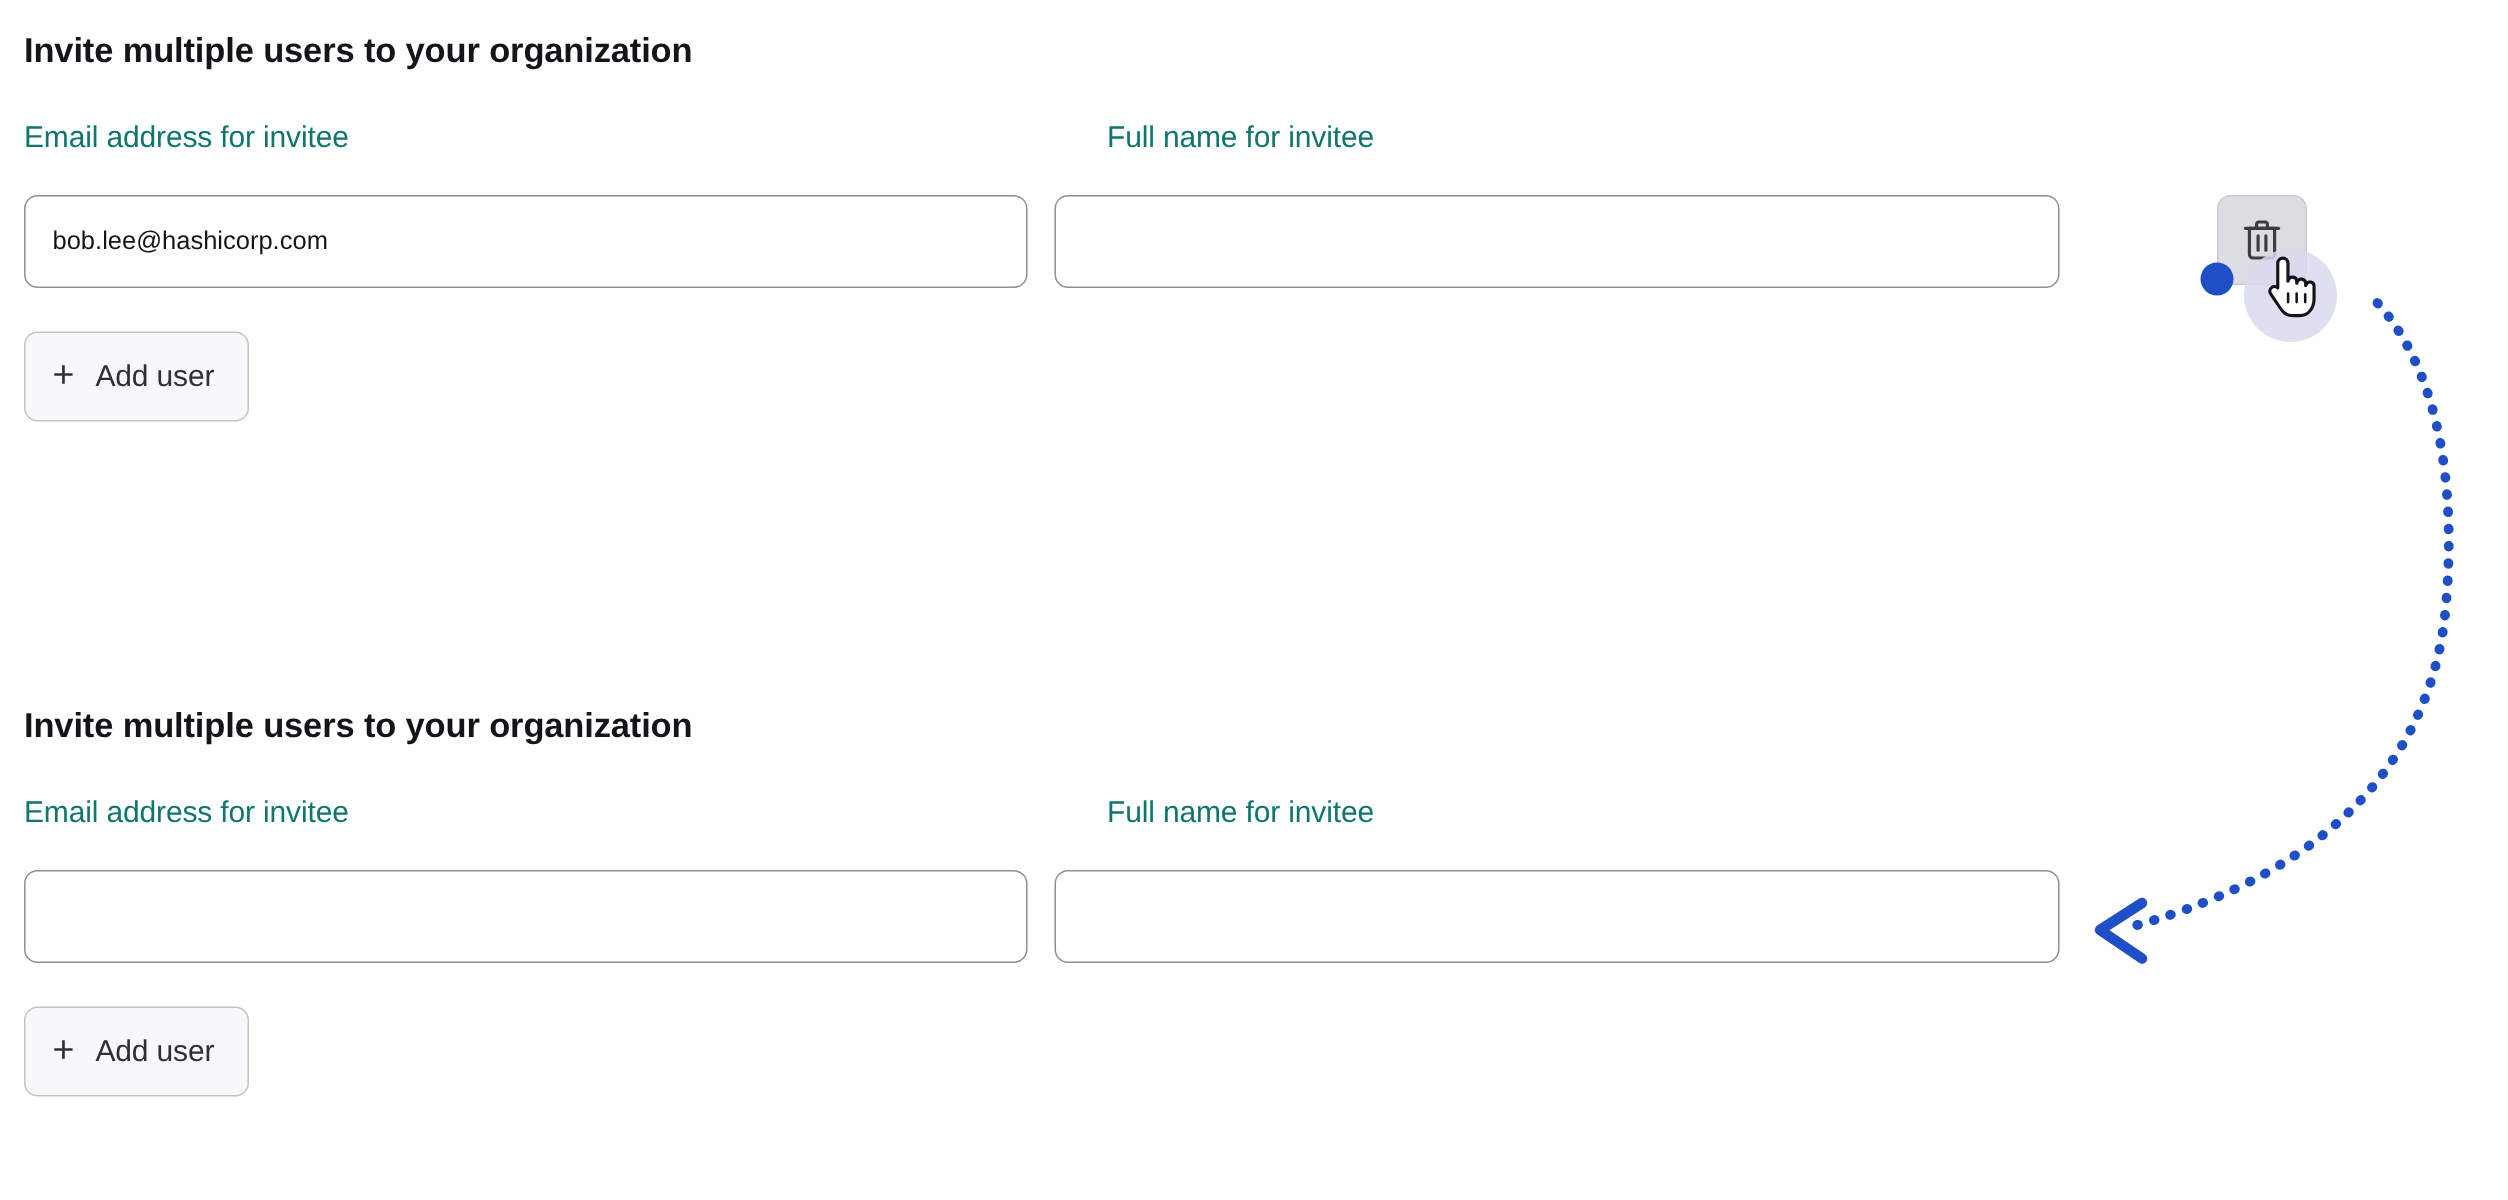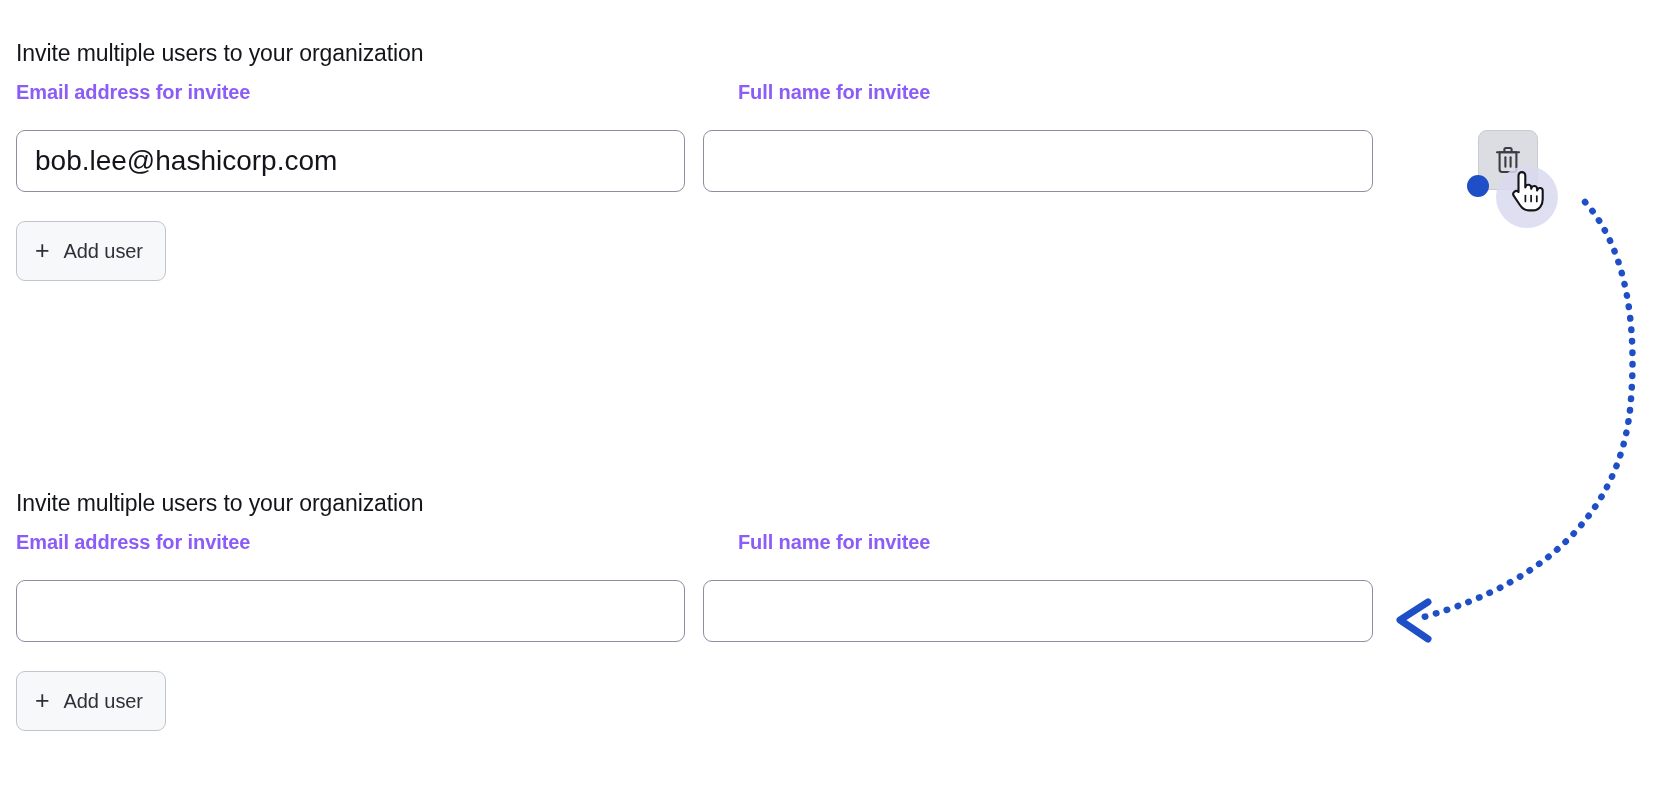--- a/index.html
+++ b/index.html
@@ -23,49 +23,48 @@
     width: 1672px;
   }
   .form-section.section-1 { top: 0; }
   .form-section.section-2 { top: 450px; }
 
   .section-heading {
     position: absolute;
     left: 16px;
     top: 20px;
     font-size: 23px;
-    font-weight: normal;
+    font-weight: bold;
     letter-spacing: -0.1px;
     color: #14151a;
     white-space: nowrap;
-    margin-top: 20px;
   }
 
   .field-label {
     position: absolute;
     top: 81px;
     font-size: 20px;
-    font-weight: bold;
+    font-weight: normal;
     letter-spacing: -0.1px;
-    color: #8b5cf6;
+    color: #0f766e;
     white-space: nowrap;
   }
   .field-label.col-email { left: 16px; }
   .field-label.col-name  { left: 738px; }
 
   .text-input {
     position: absolute;
     top: 130px;
     height: 62px;
     box-sizing: border-box;
     border: 1.6px solid #8c8fa1;
     border-radius: 9px;
     background: #ffffff;
     font-family: "Liberation Sans", sans-serif;
-    font-size: 28px;
+    font-size: 17px;
     color: #14151a;
     padding: 0 18px;
     outline: none;
   }
   .text-input.col-email { left: 16px; width: 669px; }
   .text-input.col-name  { left: 703px; width: 670px; }
   .text-input::placeholder { color: #a9acb8; }
 
   .delete-button {
     position: absolute;

